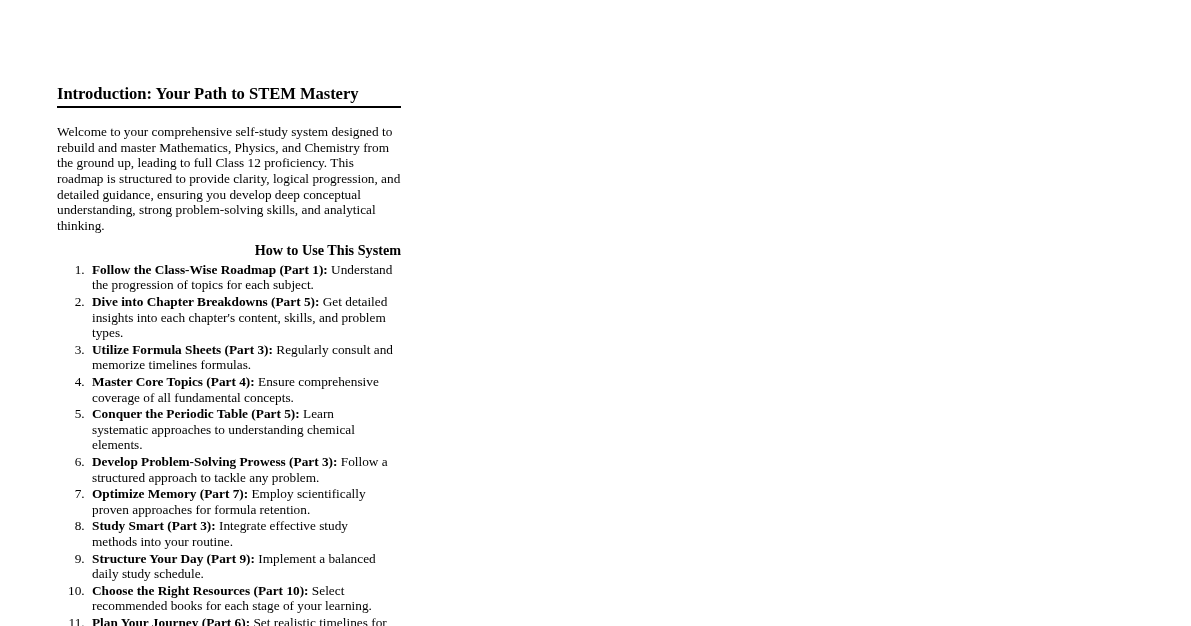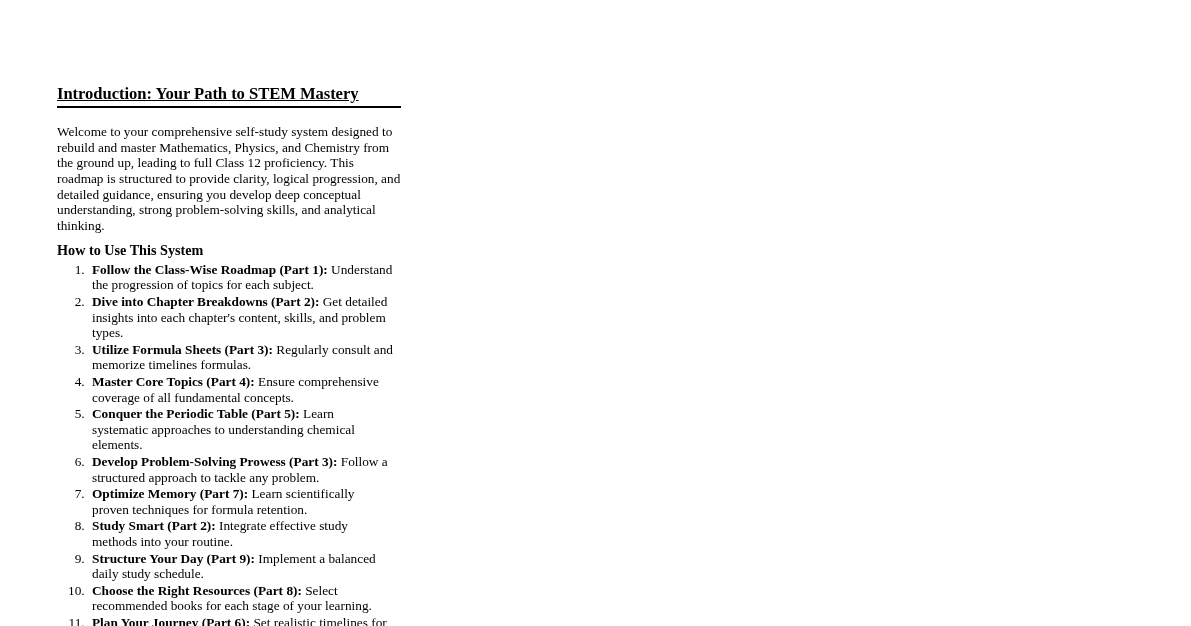--- a/index.html
+++ b/index.html
@@ -39,28 +39,28 @@
   .col-1 .colinner { top: 84px; }
 
   h2.doc-h2 {
     font-size: 16.6px;
     font-weight: bold;
     margin: 0 0 3px 0;
     padding: 0 0 3px 0;
     border-bottom: 2px solid #000;
     line-height: 1.15;
     letter-spacing: -0.05px;
-    text-decoration: underline;
   }
   h3.doc-h3 {
     font-size: 14.2px;
     font-weight: bold;
     margin: 9px 0 3px 0;
     padding: 0;
     line-height: 1.15;
+    text-align: right;
   }
   p.para {
     margin: 16px 0 7px 0;
     padding: 0;
     text-align: left;
     line-height: 1.175;
   }
   ol.steps {
     margin: 2px 0 0 0;
     padding: 0 0 0 31px;
@@ -79,29 +79,29 @@
 
 <div class="page">
 
   <div class="col col-1">
     <div class="colinner">
       <h2 class="doc-h2">Introduction: Your Path to STEM Mastery</h2>
       <p class="para">Welcome to your comprehensive self-study system designed to rebuild and master Mathematics, Physics, and Chemistry from the ground up, leading to full Class 12 proficiency. This roadmap is structured to provide clarity, logical progression, and detailed guidance, ensuring you develop deep conceptual understanding, strong problem-solving skills, and analytical thinking.</p>
       <h3 class="doc-h3">How to Use This System</h3>
       <ol class="steps" id="steps-list">
           <li><span class="b">Follow the Class-Wise Roadmap (Part 1):</span><span> Understand the progression of topics for each subject.</span></li>
-          <li><span class="b">Dive into Chapter Breakdowns (Part 2):</span><span> Get detailed insights into each chapter's content, skills, and problem types.</span></li>
+          <li><span class="b">Dive into Chapter Breakdowns (Part 5):</span><span> Get detailed insights into each chapter's content, skills, and problem types.</span></li>
           <li><span class="b">Utilize Formula Sheets (Part 3):</span><span> Regularly consult and memorize timelines formulas.</span></li>
           <li><span class="b">Master Core Topics (Part 4):</span><span> Ensure comprehensive coverage of all fundamental concepts.</span></li>
           <li><span class="b">Conquer the Periodic Table (Part 5):</span><span> Learn systematic approaches to understanding chemical elements.</span></li>
           <li><span class="b">Develop Problem-Solving Prowess (Part 3):</span><span> Follow a structured approach to tackle any problem.</span></li>
-          <li><span class="b">Optimize Memory (Part 7):</span><span> Learn scientifically proven techniques for formula retention.</span></li>
-          <li><span class="b">Study Smart (Part 2):</span><span> Integrate effective study methods into your routine.</span></li>
+          <li><span class="b">Optimize Memory (Part 7):</span><span> Employ scientifically proven approaches for formula retention.</span></li>
+          <li><span class="b">Study Smart (Part 3):</span><span> Integrate effective study methods into your routine.</span></li>
           <li><span class="b">Structure Your Day (Part 9):</span><span> Implement a balanced daily study schedule.</span></li>
-          <li><span class="b">Choose the Right Resources (Part 8):</span><span> Select recommended books for each stage of your learning.</span></li>
+          <li><span class="b">Choose the Right Resources (Part 10):</span><span> Select recommended books for each stage of your learning.</span></li>
           <li><span class="b">Plan Your Journey (Part 6):</span><span> Set realistic timelines for your mastery.</span></li>
           <li><span class="b">Avoid Pitfalls (Part 12):</span><span> Learn from common mistakes to optimize your learning curve.</span></li>
         </ol>
 
     </div>
   </div>
 
   <div class="col col-2">
     
   </div>

